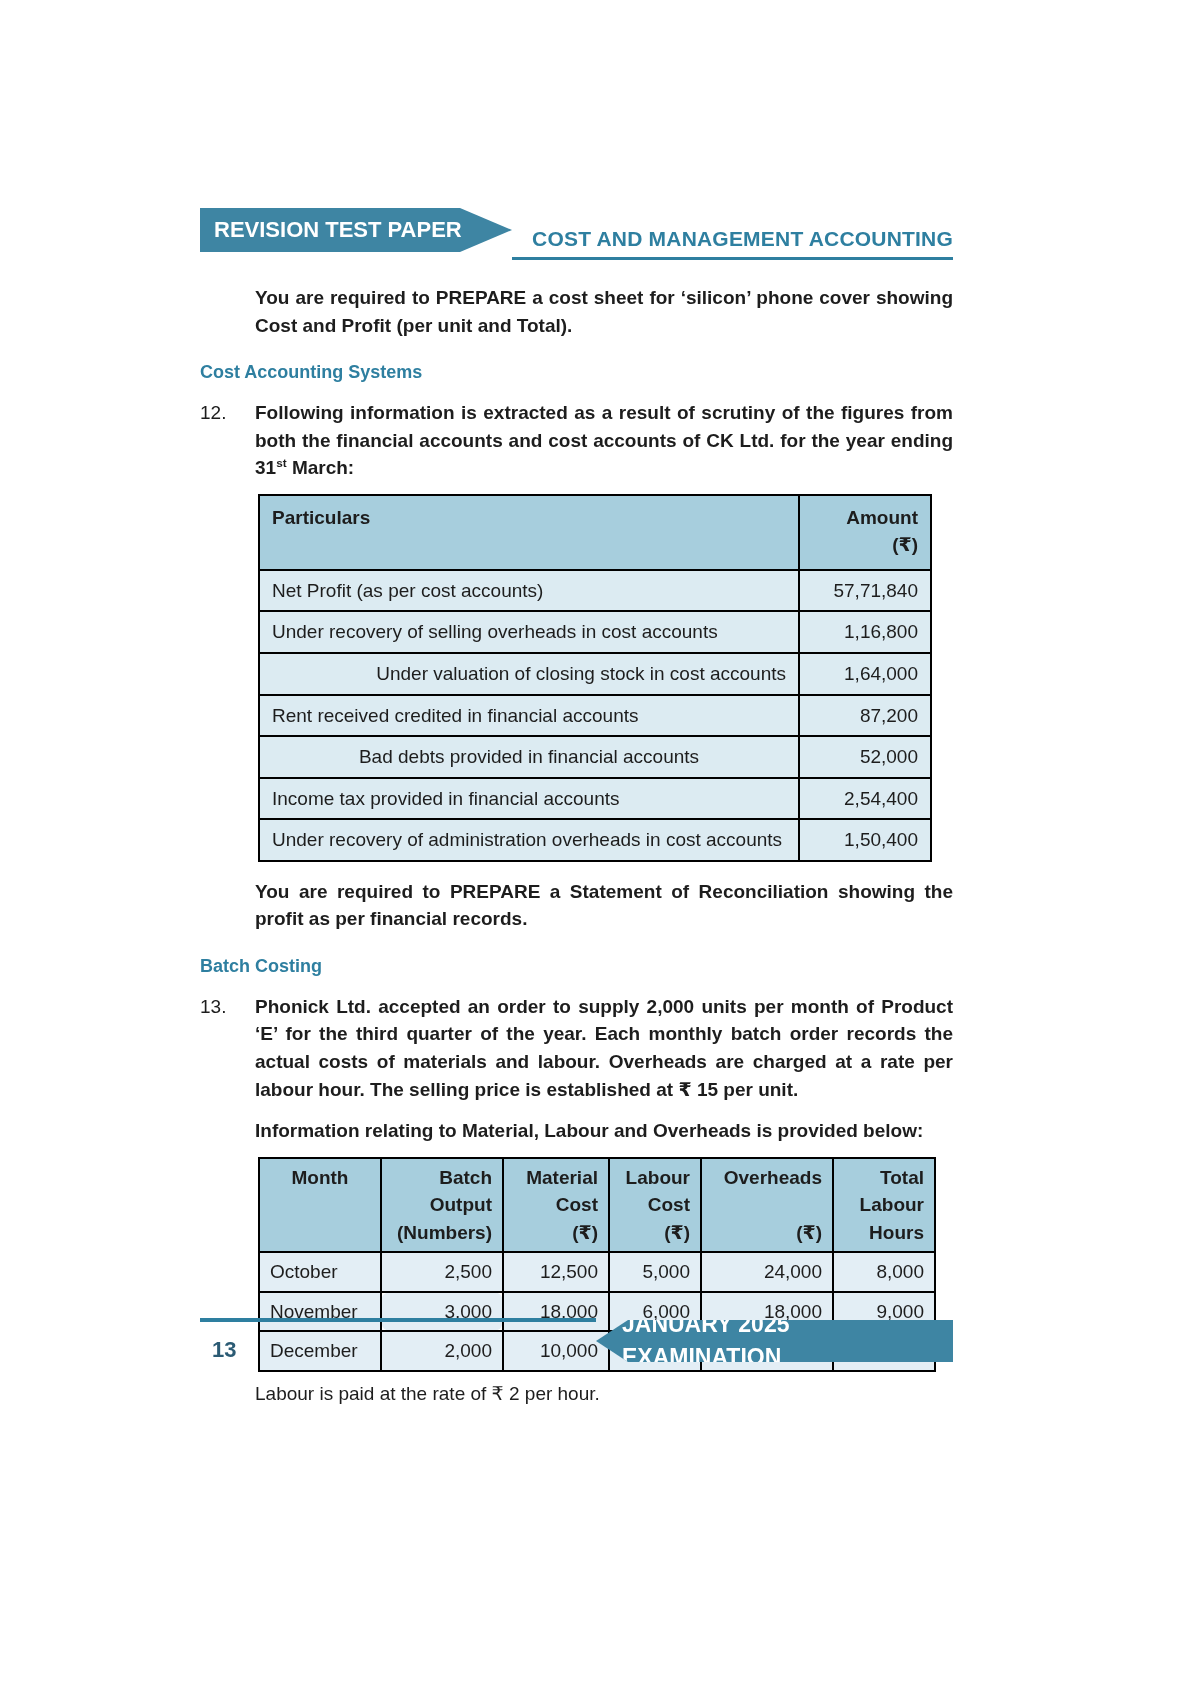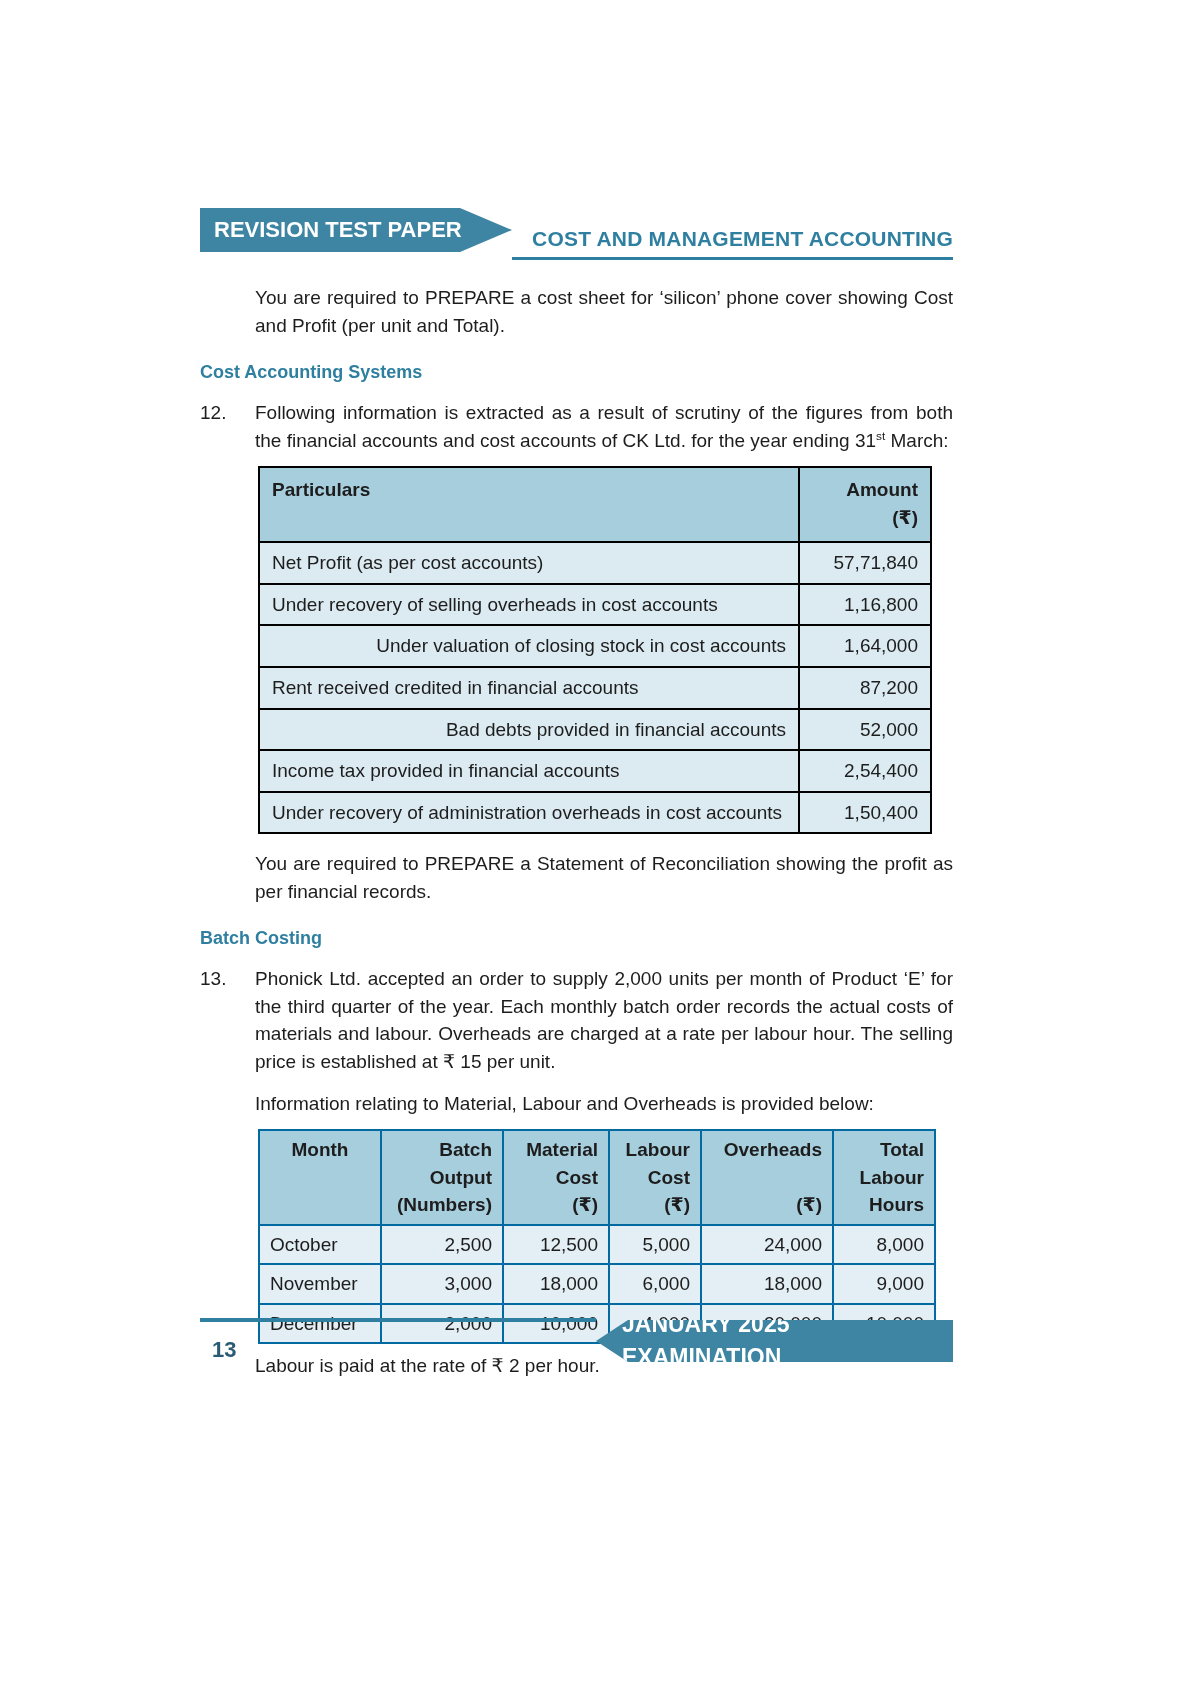--- a/index.html
+++ b/index.html
@@ -20,21 +20,21 @@
   }
   .hdr-banner span { color:#ffffff; font-weight:bold; font-size:22px; }
   .hdr-subject {
     position:absolute; right:238px; top:224px;
     color:#2e7fa0; font-weight:bold; font-size:21px; letter-spacing:0.2px;
   }
   .hdr-rule { position:absolute; left:512px; top:257px; width:441px; height:3px; background:#2e7fa0; }
 
   
   .content { position:absolute; left:200px; top:284px; width:753px; }
-  .just { text-align:justify; }
+  .just { text-align:justify;font-weight:bold; }
   .indent { margin-left:55px; }
   p.para { margin-bottom:4px; }
   h2.section {
     color:#2e7fa0; font-size:18px; font-weight:bold;
     margin-top:20px; margin-bottom:14px;
   }
   .qrow { display:flex; margin-bottom:4px; }
   .qnum { flex:0 0 55px; }
   .qtext { flex:1; }
   sup { font-size:0.62em; vertical-align:super; line-height:0; }
@@ -42,21 +42,21 @@
   
   table { border-collapse:collapse; }
   .t1 { width:674px; margin:12px 0 16px 58px; }
   .t1 th, .t1 td { border:2px solid #000000; padding:6px 12px; vertical-align:top; }
   .t1 th { background:#a7cedd; font-weight:bold; text-align:left; padding-top:8px; padding-bottom:10px; }
   .t1 th.amt { text-align:right; white-space:pre-line; width:132px; }
   .t1 td { background:#dcebf2; }
 
   
   .t2 { margin:12px 0 8px 58px; }
-  .t2 th, .t2 td { border:2px solid #0369a1; padding:5px 10px; vertical-align:top; }
+  .t2 th, .t2 td { border:2px solid #000000; padding:5px 10px; vertical-align:top; }
   .t2 th { background:#a7cedd; font-weight:bold; white-space:pre-line; text-align:right; }
   .t2 th.c-month { width:122px; text-align:center; }
   .t2 th.c-batch { width:122px; }
   .t2 th.c-mat   { width:106px; }
   .t2 th.c-lab   { width:92px; }
   .t2 th.c-ovh   { width:132px; }
   .t2 th.c-tot   { width:102px; }
   .t2 td { background:#e3eef5; }
 
   
@@ -111,21 +111,21 @@
           </tr>
           <tr>
             <td style="text-align: right;">Under valuation of closing stock in cost accounts</td>
             <td style="text-align: right;">1,64,000</td>
           </tr>
           <tr>
             <td style="text-align: left;">Rent received credited in financial accounts</td>
             <td style="text-align: right;">87,200</td>
           </tr>
           <tr>
-            <td style="text-align: right;">Bad debts provided in financial accounts</td>
+            <td style="text-align: center;">Bad debts provided in financial accounts</td>
             <td style="text-align: right;">52,000</td>
           </tr>
           <tr>
             <td style="text-align: left;">Income tax provided in financial accounts</td>
             <td style="text-align: right;">2,54,400</td>
           </tr>
           <tr>
             <td style="text-align: left;">Under recovery of administration overheads in cost accounts</td>
             <td style="text-align: right;">1,50,400</td>
           </tr>
@@ -168,21 +168,21 @@
           <tr>
             <td style="text-align: left;">October</td>
             <td style="text-align: right;">2,500</td>
             <td style="text-align: right;">12,500</td>
             <td style="text-align: right;">5,000</td>
             <td style="text-align: right;">24,000</td>
             <td style="text-align: right;">8,000</td>
           </tr>
           <tr>
             <td style="text-align: left;">November</td>
-            <td style="text-align: right;">3,000</td>
+            <td style="text-align: right; border-radius: 9px;">3,000</td>
             <td style="text-align: right;">18,000</td>
             <td style="text-align: right;">6,000</td>
             <td style="text-align: right;">18,000</td>
             <td style="text-align: right;">9,000</td>
           </tr>
           <tr>
             <td style="text-align: left;">December</td>
             <td style="text-align: right;">2,000</td>
             <td style="text-align: right;">10,000</td>
             <td style="text-align: right;">4,000</td>

